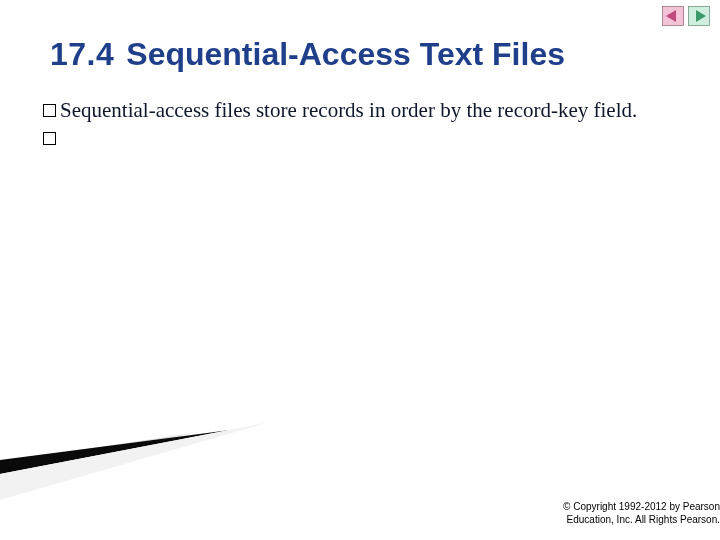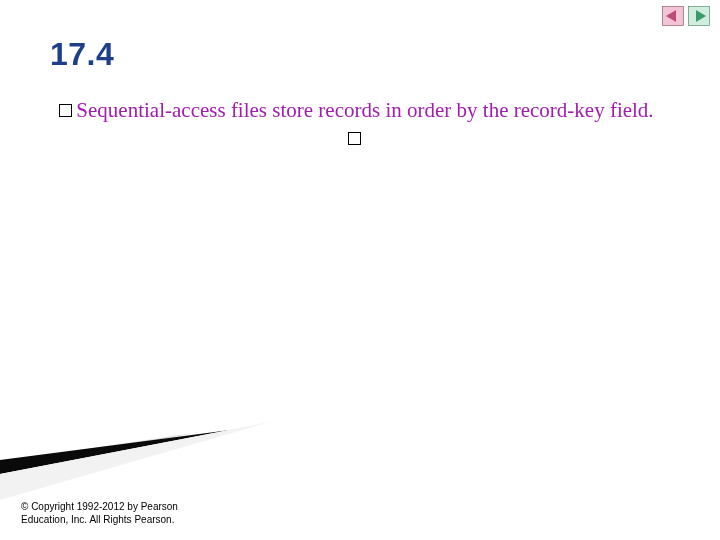--- a/index.html
+++ b/index.html
@@ -52,43 +52,42 @@
     color: #1f3f8a;
     font-size: 32px;
   }
   .body {
     position: absolute;
     top: 96px;
     left: 44px;
     right: 50px;
     font-size: 21px;
     line-height: 1.35;
-    color: #a21caf;
+    color: #0f172a;
     font-family: "Times New Roman", Times, serif;
-    text-align: center;
   }
   .bullet-line {
     text-indent: -1px;
   }
   .bullet-square {
     display: inline-block;
     width: 11px;
     height: 11px;
     border: 1px solid #000;
     margin-right: 4px;
     vertical-align: baseline;
     position: relative;
     top: 0px;
   }
   .copyright {
     position: absolute;
     bottom: 14px;
     left: 0;
     right: 0;
-    text-align: left;
+    text-align: right;
     font-size: 10px;
     color: #000;
     font-family: Verdana, Geneva, sans-serif;
     line-height: 1.25;
     padding-left: 21px;
   }
   .wedge {
     position: absolute;
     left: 0;
     bottom: 40px;
@@ -111,20 +110,21 @@
     <div class="nav-btn">
       <svg width="22" height="20">
         <rect x="0.5" y="0.5" width="21" height="19" fill="#cfeedd" stroke="#4a7a60" stroke-width="0.6"></rect>
         <polygon points="8,4 8,16 18,10" fill="#3a9a6a"></polygon>
       </svg>
     </div>
   </div>
 
   <div class="heading">
     <span class="section-number">17.4</span>
+    <span class="section-title">Sequential-Access Text Files</span>
   </div>
 
   <div class="body">
     <div class="bullet-line">
       <span class="bullet-square"></span><span>Sequential-access files store records in order by the record-key field.</span>
     </div>
     <div class="bullet-line">
       <span class="bullet-square"></span>
     </div>
   </div>

